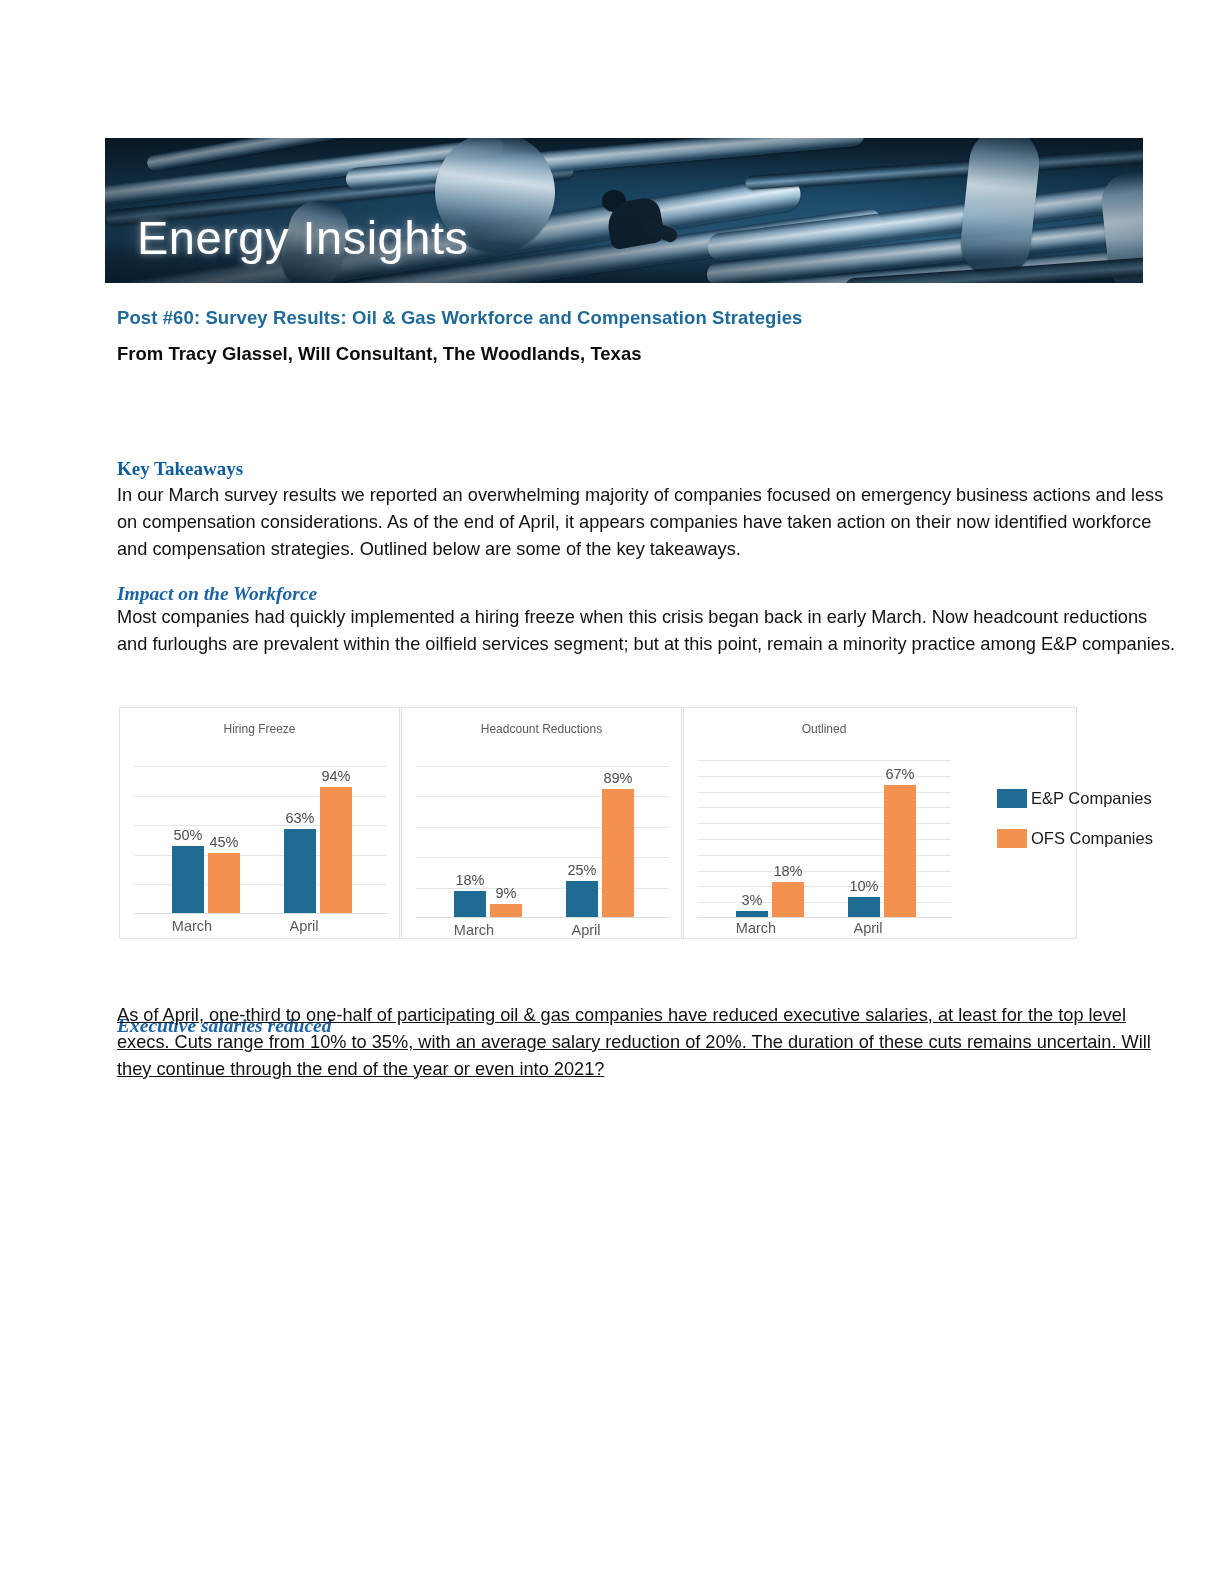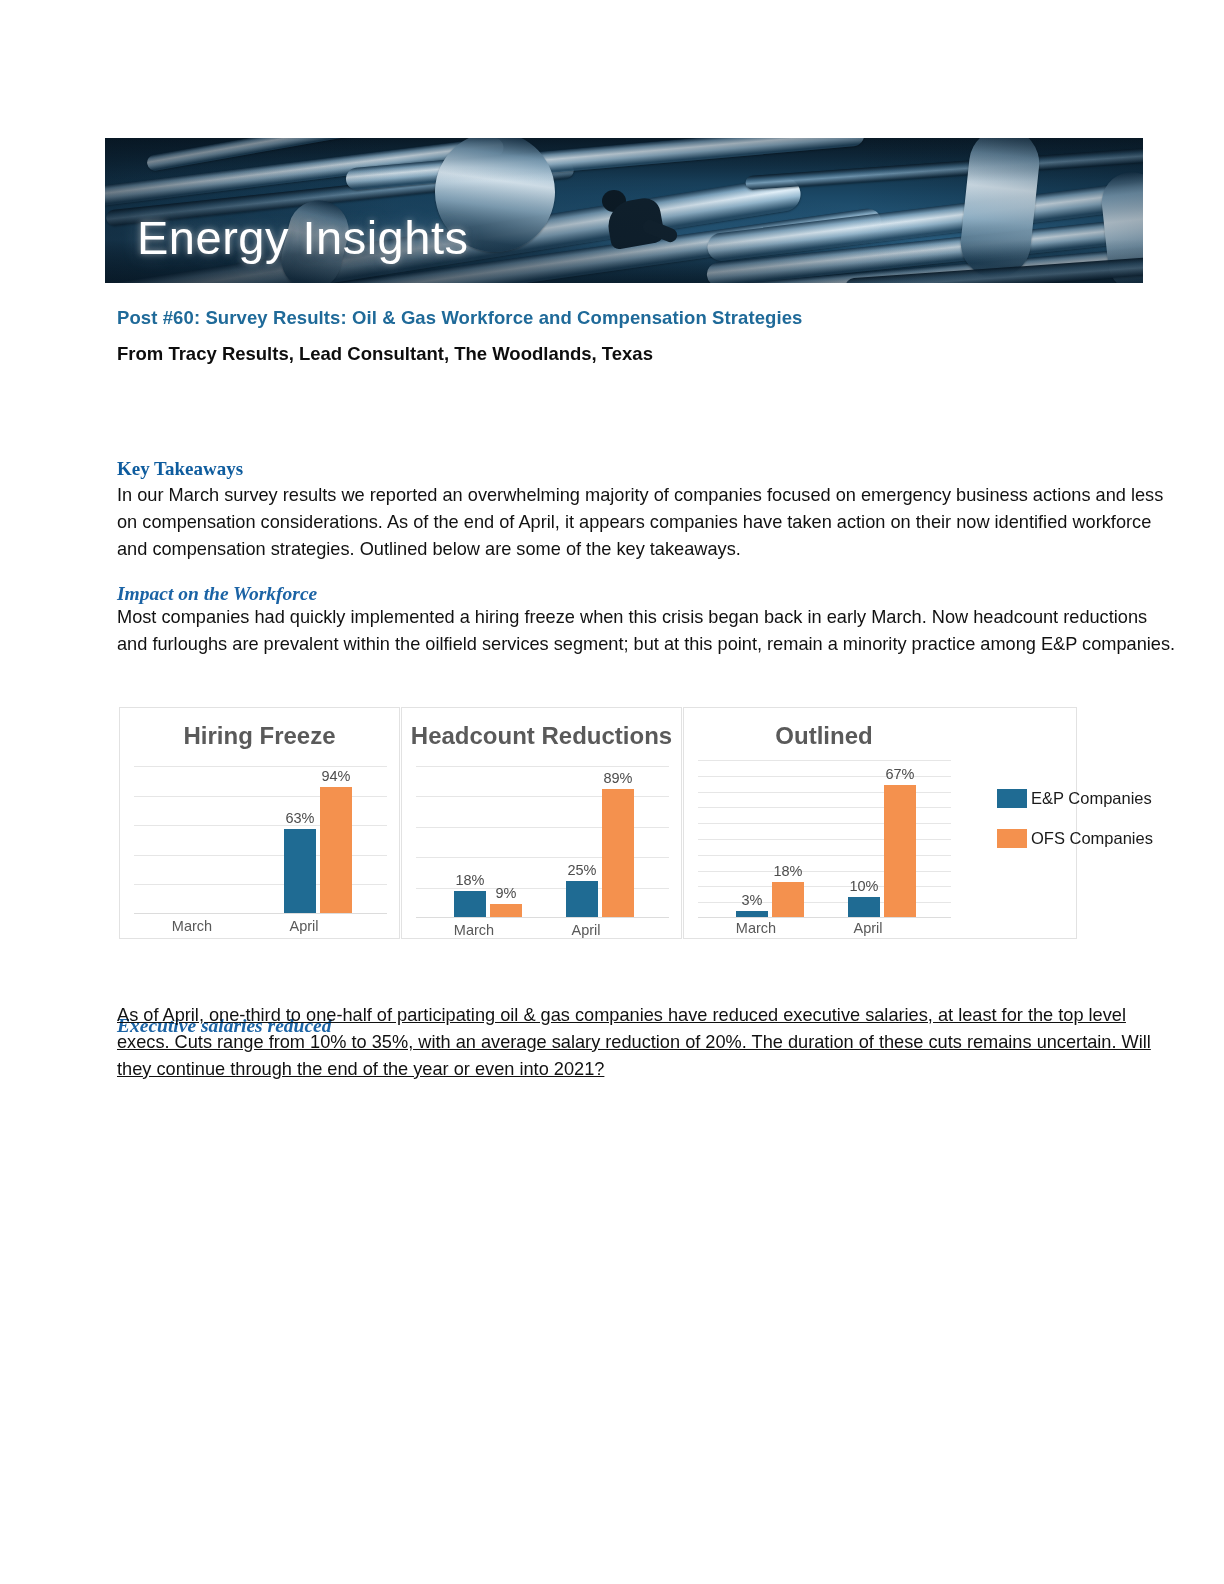--- a/index.html
+++ b/index.html
@@ -188,23 +188,23 @@
   .panel-1 { left: 0px;   width: 281px; }
   .panel-2 { left: 282px; width: 281px; }
   .panel-3 { left: 564px; width: 394px; }
 
   .chart-title {
     position: absolute;
     top: 14px;
     left: 0;
     width: 100%;
     text-align: center;
-    font-size: 24px;
+    font-size: 12px;
     color: #5a5a5a;
-    font-weight: 700;
+    font-weight: 400;
   }
   .panel-3 .chart-title {
     width: 280px;
     left: 0;
   }
 
   .plot {
     position: absolute;
     box-sizing: border-box;
   }
@@ -316,40 +316,46 @@
     <div class="worker">
       <div class="head"></div>
       <div class="torso"></div>
       <div class="arm"></div>
     </div>
     <div class="banner-vignette"></div>
     <div class="banner-title">Energy Insights</div>
   </div>
 
   <div class="post-title">Post #60:  Survey Results:  Oil &amp; Gas Workforce and Compensation Strategies</div>
-  <div class="byline">From  Tracy Results, Lead Consultant, The Woodlands, Texas</div>
+  <div class="byline">From  Tracy Glassel, Will Consultant, The Woodlands, Texas</div>
 
   <div class="sub-head-sans h-key">Key Takeaways</div>
   <div class="para p-key">In our March survey results we reported an overwhelming majority of companies focused on emergency business actions and less on compensation considerations. As of the end of April, it appears companies have taken action on their now identified workforce and compensation strategies. Outlined below are some of the key takeaways.</div>
 
   <div class="sub-head-italic h-impact">Impact on the Workforce</div>
   <div class="para p-impact">Most companies had quickly implemented a hiring freeze when this crisis began back in early March. Now headcount reductions and furloughs are prevalent within the oilfield services segment; but at this point, remain a minority practice among E&amp;P companies.</div>
 
   <div class="charts-wrap">
 
     <div class="chart-panel panel-1">
       <div class="chart-title">Hiring Freeze</div>
       <div class="plot">
         <div class="gridline" style="top:0%;"></div>
         <div class="gridline" style="top:20%;"></div>
         <div class="gridline" style="top:40%;"></div>
         <div class="gridline" style="top:60%;"></div>
         <div class="gridline" style="top:80%;"></div>
         <div class="axisline"></div>
         <div class="bars">
+          <div class="group" style="left:38px; width:68px;">
+            <div class="bar epc" style="height:45.5%;"></div>
+            <div class="bar ofs" style="height:41.0%;"></div>
+            <div class="bar-label" style="left:-14px; bottom:47.5%;">50%</div>
+            <div class="bar-label" style="left:22px; bottom:43.0%;">45%</div>
+          </div>
           <div class="group" style="left:150px; width:68px;">
             <div class="bar epc" style="height:57.3%;"></div>
             <div class="bar ofs" style="height:85.5%;"></div>
             <div class="bar-label" style="left:-14px; bottom:59.3%;">63%</div>
             <div class="bar-label" style="left:22px; bottom:87.5%;">94%</div>
           </div>
         </div>
       </div>
       <div class="cat-label" style="left:32px;">March</div>
       <div class="cat-label" style="left:144px;">April</div>

